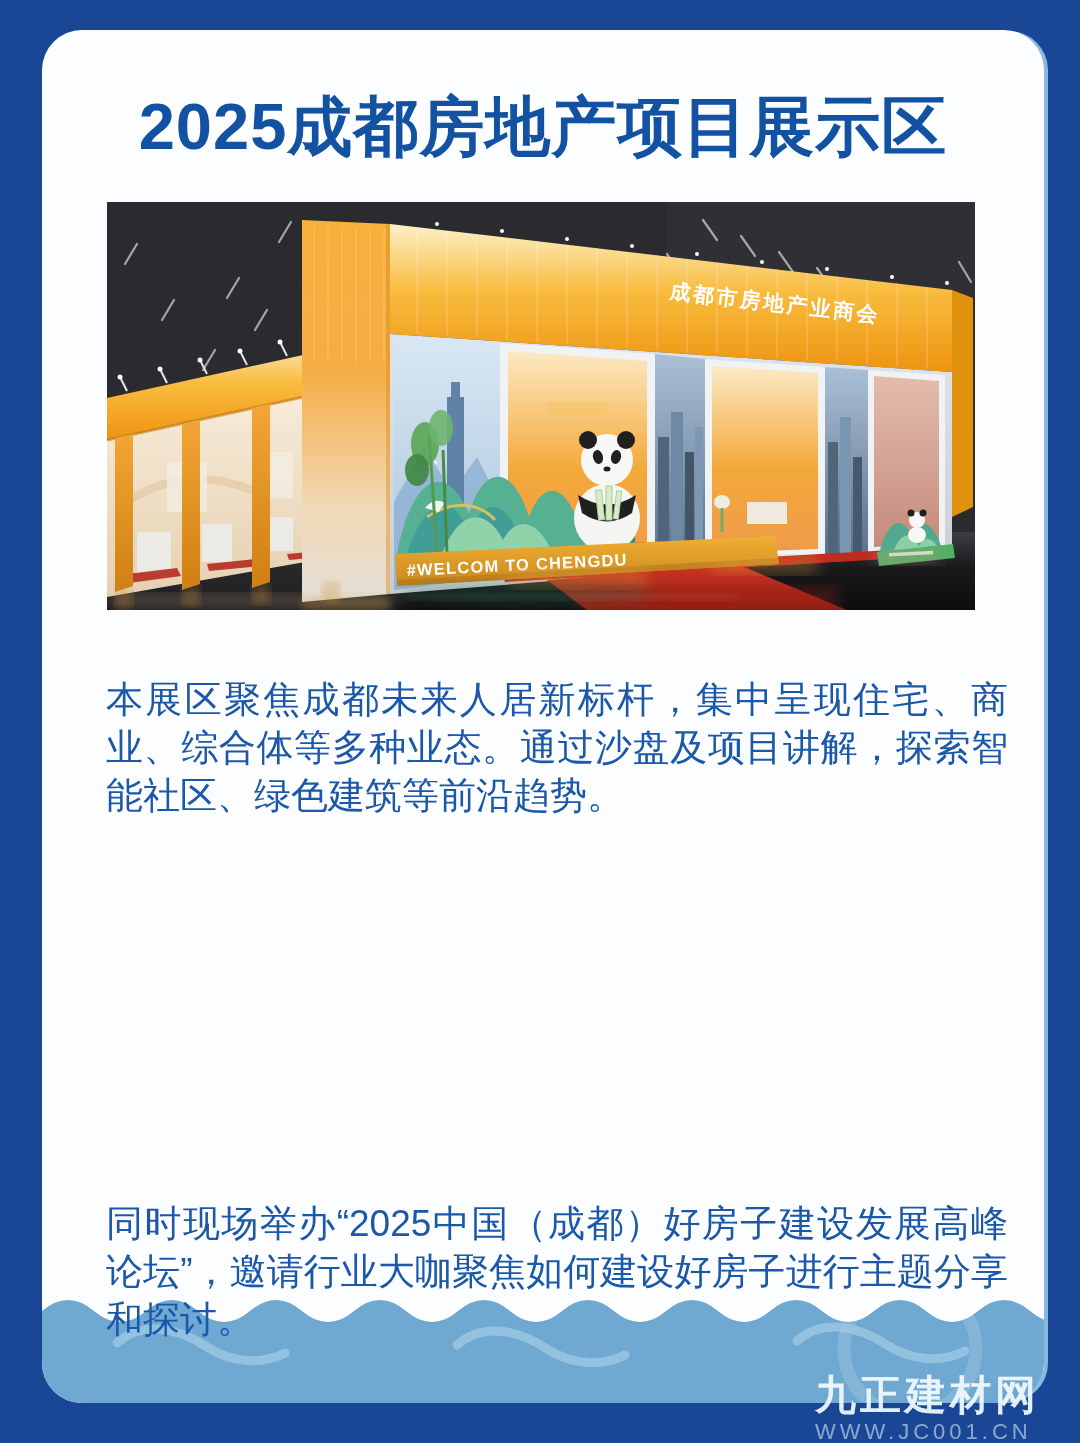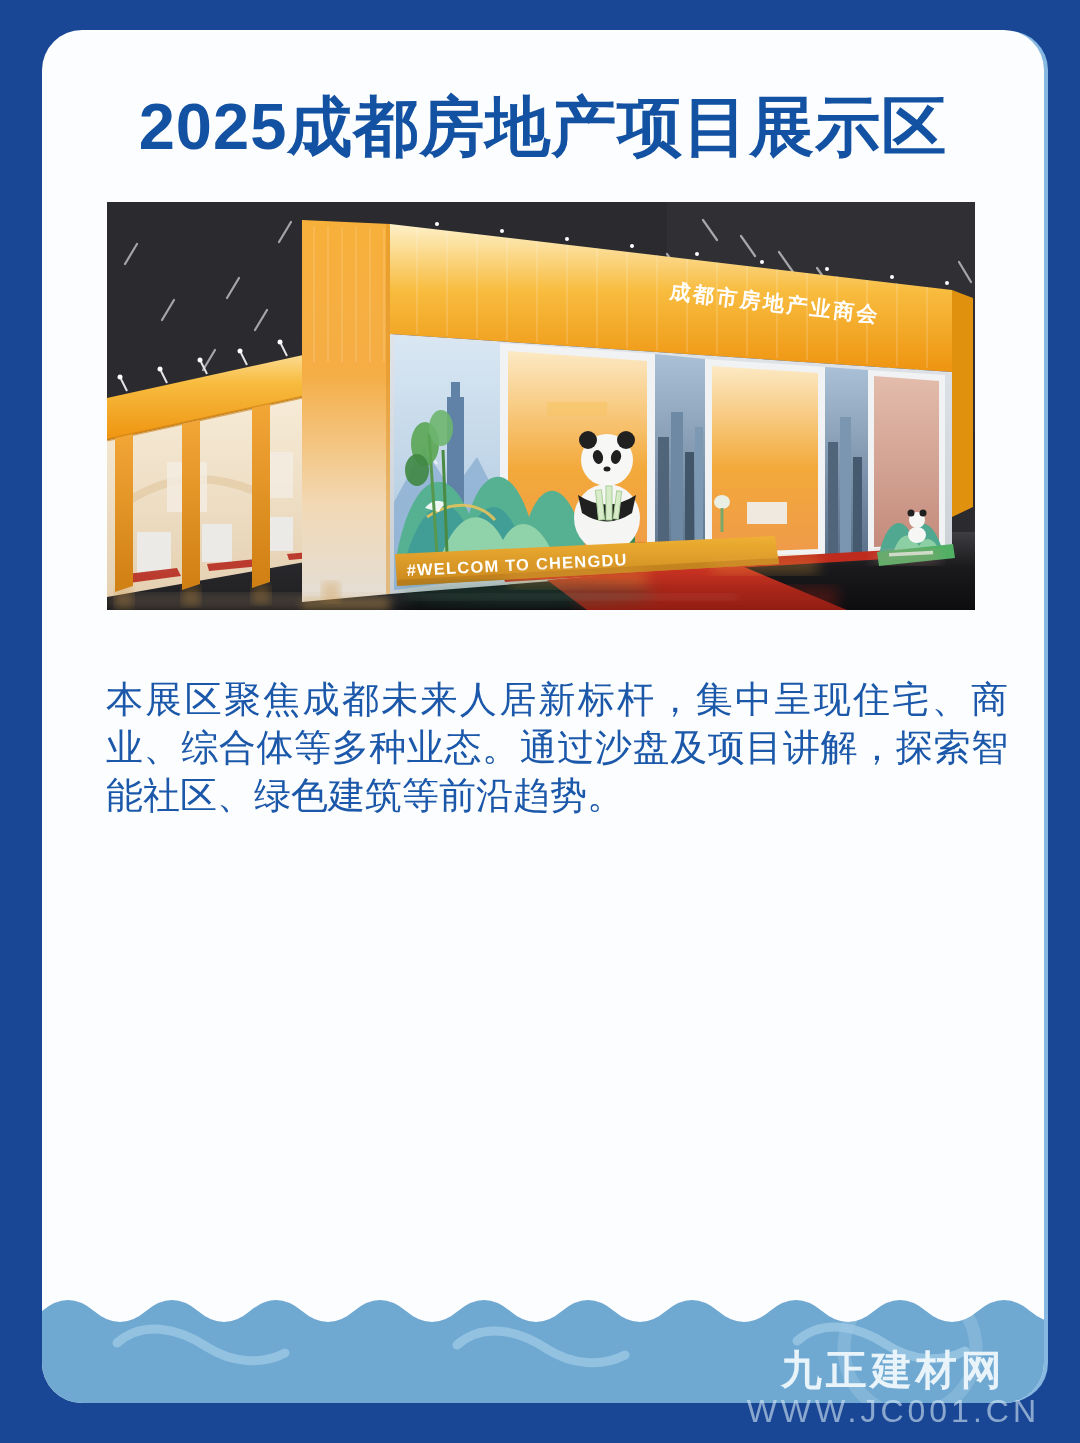--- a/index.html
+++ b/index.html
@@ -9,23 +9,23 @@
         border-radius:40px;overflow:hidden;box-shadow:5px 0 0 -1px rgba(155,205,240,.85);text-decoration:underline;}
   .title{position:absolute;left:0;right:0;top:58px;margin:0;text-align:center;
          font-size:65px;line-height:78px;font-weight:800;color:#1352a2;letter-spacing:1px;}
   .hero{position:absolute;left:65px;top:172px;width:868px;height:408px;background:#2b2b2f;}
   .hero svg{display:block;width:100%;height:100%;}
   .para{position:absolute;left:48px;width:902px;margin:16px;font-size:37px;line-height:48px;
         font-weight:500;color:#1b58aa;text-align:justify;z-index:3;}
   .p1{top:630px;} .p2{top:820px;} .p3{top:1154px;}
   .wave{position:absolute;left:0;bottom:0;width:1002px;height:118px;z-index:1;}
   .wave svg{display:block;width:100%;height:100%;}
-  .watermark{position:absolute;right:40px;bottom:14px;text-align:center;z-index:6;line-height:1.05;}
+  .watermark{position:absolute;right:40px;bottom:0;text-align:left;z-index:6;line-height:1.05;}
   .wm1{font-size:41px;font-weight:bold;color:rgba(238,247,252,.95);letter-spacing:4px;}
-  .wm2{font-size:32px;letter-spacing:4px;color:rgba(214,233,245,.6);margin-top:3px;}
+  .wm2{font-size:22px;letter-spacing:4px;color:rgba(214,233,245,.6);margin-top:3px;}
 </style>
 </head>
 <body>
 
 <div class="page">
   <div class="card">
 
     <h1 class="title">2025成都房地产项目展示区</h1>
 
     <div class="hero">
@@ -337,20 +337,21 @@
           <rect x="605" y="354" width="106" height="18" fill="#e8a33c" opacity=".3" filter="url(#b7)"></rect>
           <rect x="767" y="348" width="65" height="14" fill="#c9968a" opacity=".3" filter="url(#b7)"></rect>
           <rect x="470" y="385" width="260" height="23" fill="#a42318" opacity=".35" filter="url(#b7)"></rect>
           <ellipse cx="420" cy="392" rx="130" ry="12" fill="#2c6b4f" opacity=".3" filter="url(#b7)"></ellipse>
           <rect x="300" y="392" width="330" height="6" fill="#ffffff" opacity=".08" filter="url(#b4)"></rect>
         </g>
       </svg>
     </div>
 
     <p class="para p1">本展区聚焦成都未来人居新标杆，集中呈现住宅、商业、综合体等多种业态。通过沙盘及项目讲解，探索智能社区、绿色建筑等前沿趋势。</p>
+    <p class="para p3">同时现场举办“2025中国（成都）好房子建设发展高峰论坛”，邀请行业大咖聚焦如何建设好房子进行主题分享和探讨。</p>
 
     <div class="wave">
       <svg viewBox="0 0 1002 118" preserveAspectRatio="none">
         <path d="M0,26 q26,-22 52,0 q26,22 52,0 q26,-22 52,0 q26,22 52,0 q26,-22 52,0 q26,22 52,0 q26,-22 52,0 q26,22 52,0 q26,-22 52,0 q26,22 52,0 q26,-22 52,0 q26,22 52,0 q26,-22 52,0 q26,22 52,0 q26,-22 52,0 q26,22 52,0 q26,-22 52,0 q26,22 52,0 q26,-22 52,0 q26,22 52,0 L1040,118 L0,118 Z" fill="#6fa9d2"></path>
         <circle cx="868" cy="64" r="66" fill="none" stroke="#ffffff" stroke-width="13" opacity=".14"></circle>
         <g stroke="#9ac7e4" stroke-width="9" fill="none" stroke-linecap="round" opacity=".85">
           <path d="M75,58 C100,36 135,42 165,62 C190,78 220,80 243,68"></path>
           <path d="M415,60 C440,38 475,44 505,64 C530,80 560,82 583,70"></path>
           <path d="M755,56 C780,34 815,40 845,60 C870,76 900,78 923,66"></path>
         </g>

